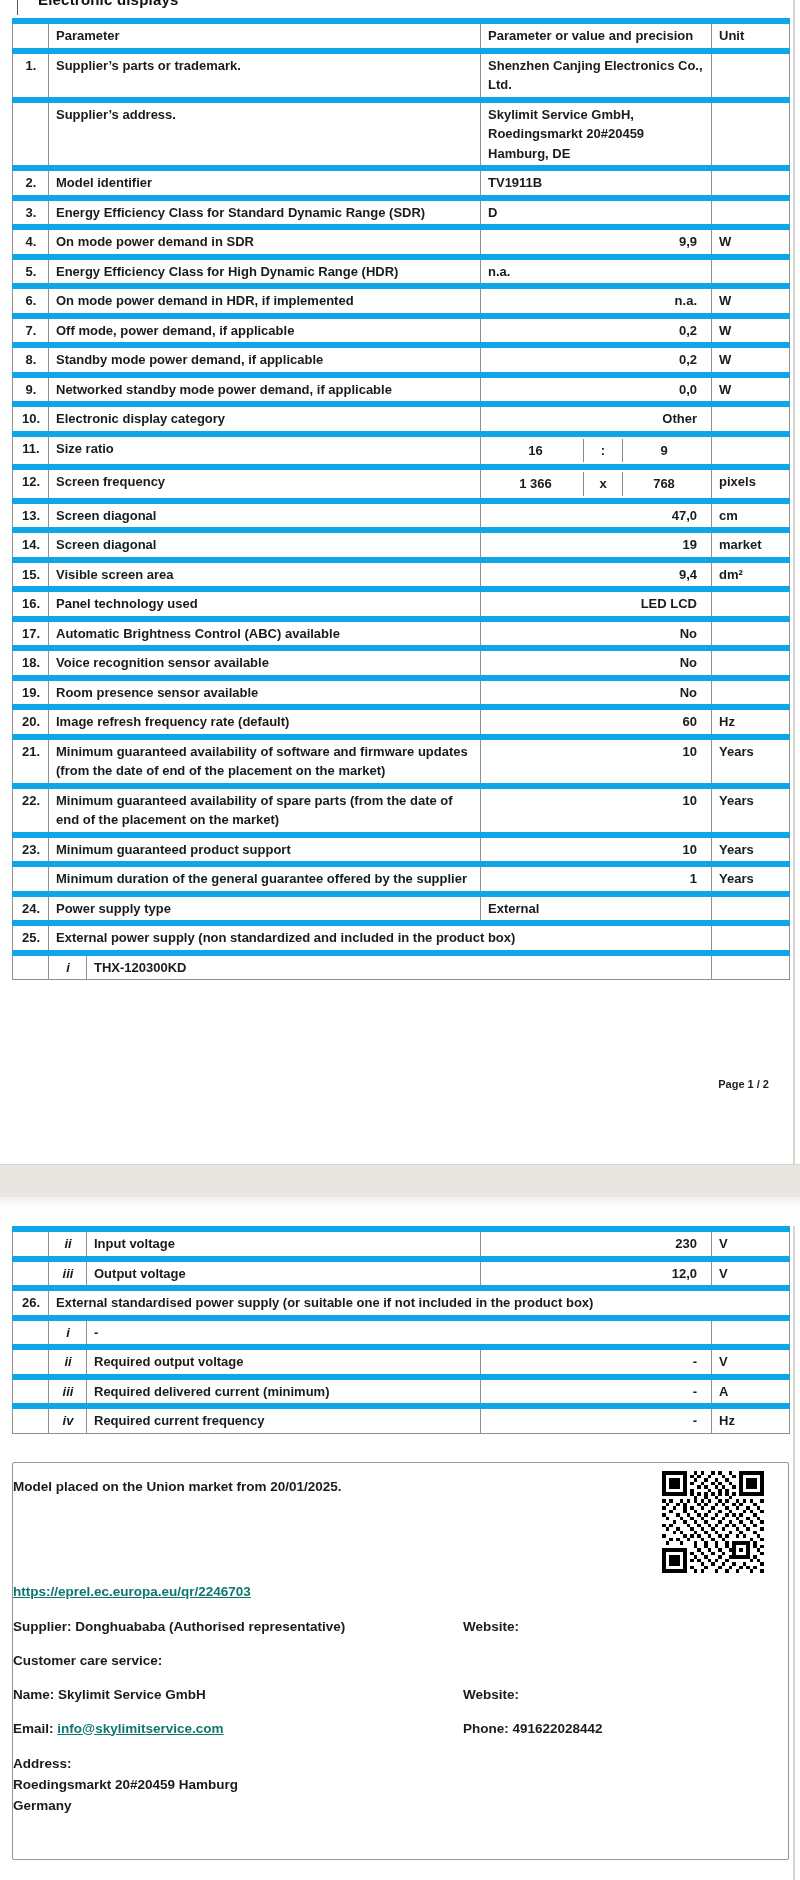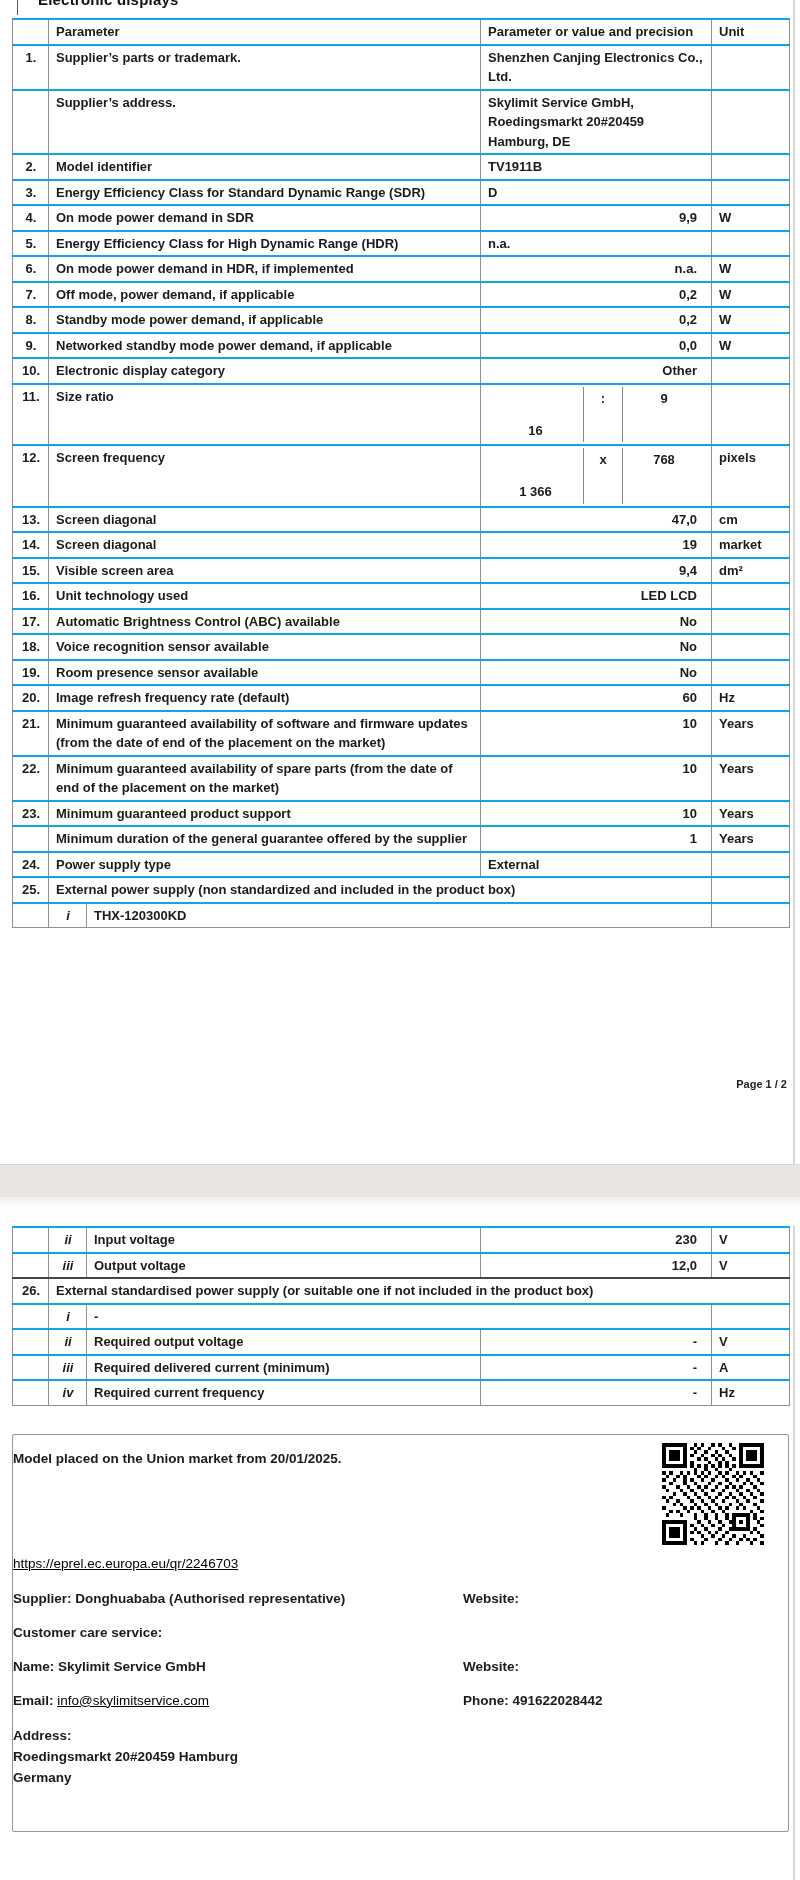--- a/index.html
+++ b/index.html
@@ -19,51 +19,51 @@
   table.fiche{
     border-collapse:collapse;table-layout:fixed;
     margin:18px 0 0 12px;width:777px;
     font-size:13px;font-weight:600;line-height:1.5;
   }
   table.fiche td{
     border:1px solid #958f86;
     padding:2px 6px 2px 7px;vertical-align:top;word-wrap:break-word;
   }
   table.fiche{border:1px solid #6f6a62;}
-  table.fiche tr{border-top:2px solid #0ea5e9;}
+  table.fiche tr{border-top:6px solid #0ea5e9;}
   td.num{text-align:center;padding-left:2px;padding-right:2px;}
   td.rom{text-align:center;font-style:italic;padding-left:2px;padding-right:2px;}
   td.val.r{text-align:right;padding-right:14px;}
   td.val.l{text-align:left;}
   tr.hdr td{font-weight:700;}
   td.sp0{padding:0;}
   .sp{display:flex;width:100%;}
   .sp span{padding:2px 0;text-align:center;}
-  .spa{width:95px;margin-top:32px;}
+  .spa{width:95px;}
   .spb{width:38px;border-left:1px solid #8d877e;border-right:1px solid #8d877e;}
   .spc{flex:1;}
   tr.thickbelow td{border-bottom:2px solid #4a453f;}
-  .pageno{position:absolute;top:1078px;right:13px;font-size:11px;font-weight:700;color:#222;}
+  .pageno{position:absolute;top:1078px;right:31px;font-size:11px;font-weight:700;color:#222;}
   .pagebreak{
     height:44px;width:800px;
     background:linear-gradient(#d9d5d0 0px,#d9d5d0 1px,#e9e5e0 1px,#e9e5e0 33px,#f2efec 33px,#ffffff 44px);
   }
   .t2{margin-top:48px;}
   .infobox{
     position:relative;box-sizing:border-box;
     margin:28px 0 0 12px;width:777px;height:398px;
     border:1px solid #9a958e;border-radius:2px;
     padding:14px 0;font-size:13.5px;
   }
   .market{font-weight:700;line-height:19px;}
   .spacer{height:86px;}
   .frow{display:grid;grid-template-columns:450px 1fr;margin-bottom:15px;line-height:19px;}
   .flabel{font-weight:700;}
   .fval{font-weight:600;}
-  .link{color:#000000;text-decoration:underline;font-weight:400;cursor:pointer;}
+  .link{color:#0f766e;text-decoration:underline;font-weight:700;cursor:pointer;}
   .eprel-link{display:inline-block;width:318px;word-break:break-all;line-height:20px;}
   .addr{line-height:21px;font-weight:600;}
   .qr{position:absolute;top:8px;right:24px;width:102px;height:102px;}
 </style>
 </head>
 <body>
 
 <div>
 
   <div class="page page1">
@@ -189,21 +189,21 @@
         <td class="unit">market</td>
       </tr>
       <tr>
         <td class="num">15.</td>
         <td colspan="2" class="lab">Visible screen area</td>
         <td class="val r">9,4</td>
         <td class="unit">dm²</td>
       </tr>
       <tr>
         <td class="num">16.</td>
-        <td colspan="2" class="lab">Unit technology used</td>
+        <td colspan="2" class="lab">Panel technology used</td>
         <td class="val r">LED LCD</td>
         <td class="unit"></td>
       </tr>
       <tr>
         <td class="num">17.</td>
         <td colspan="2" class="lab">Automatic Brightness Control (ABC) available</td>
         <td class="val r">No</td>
         <td class="unit"></td>
       </tr>
       <tr>

